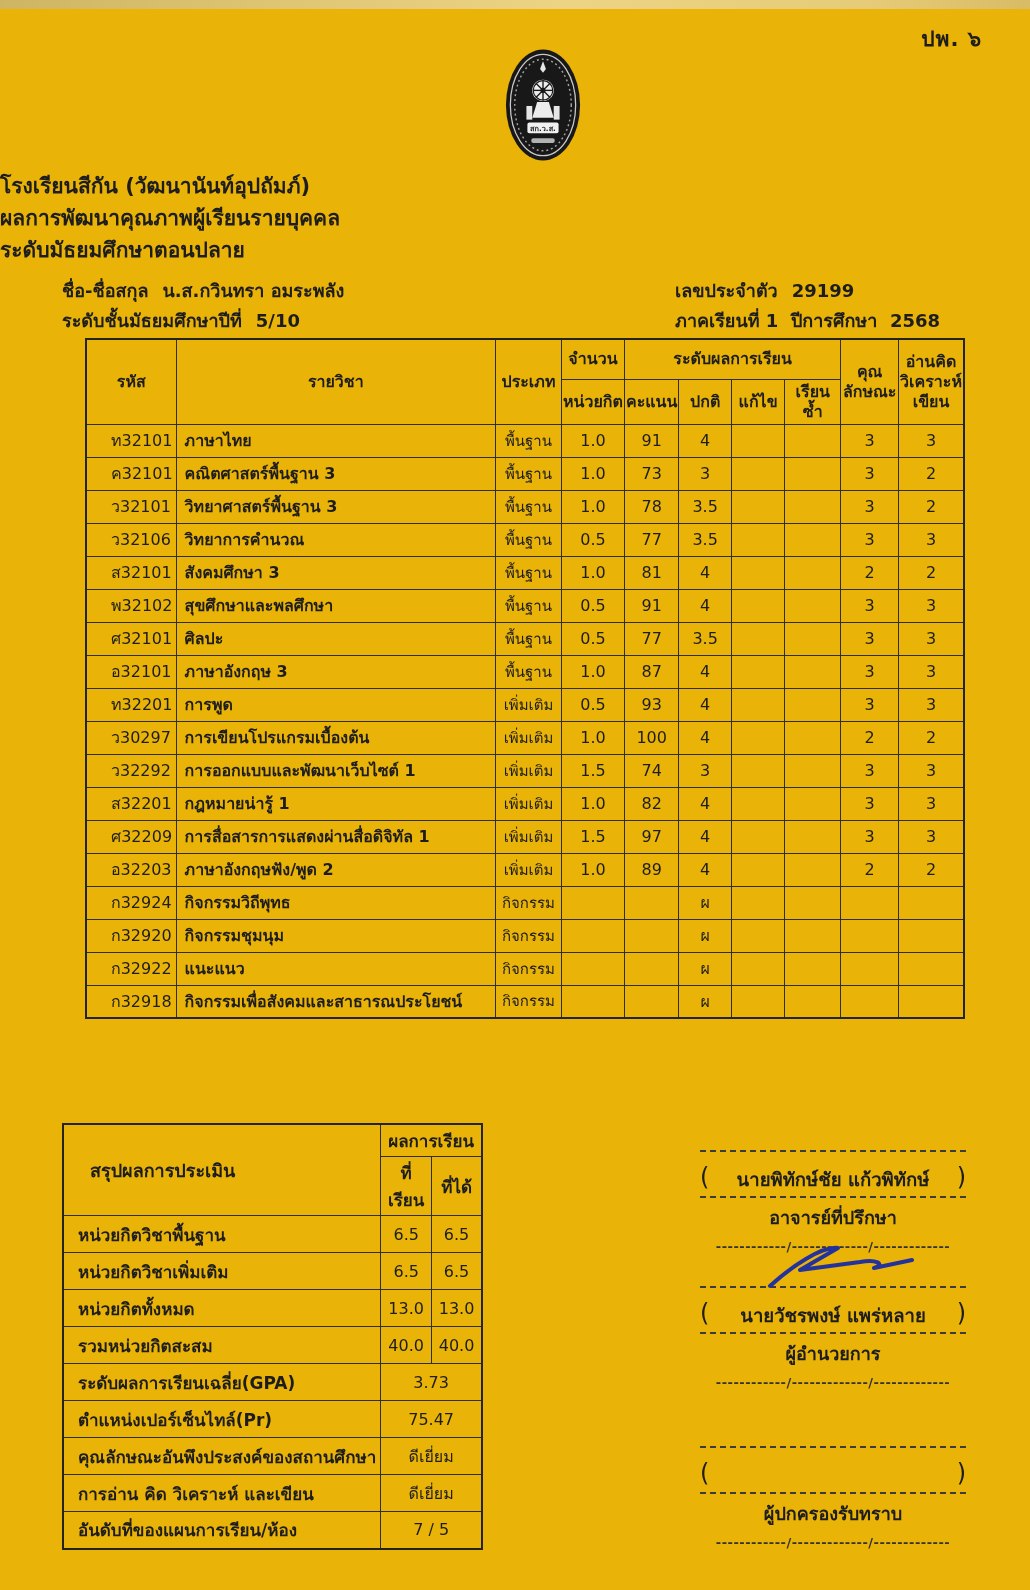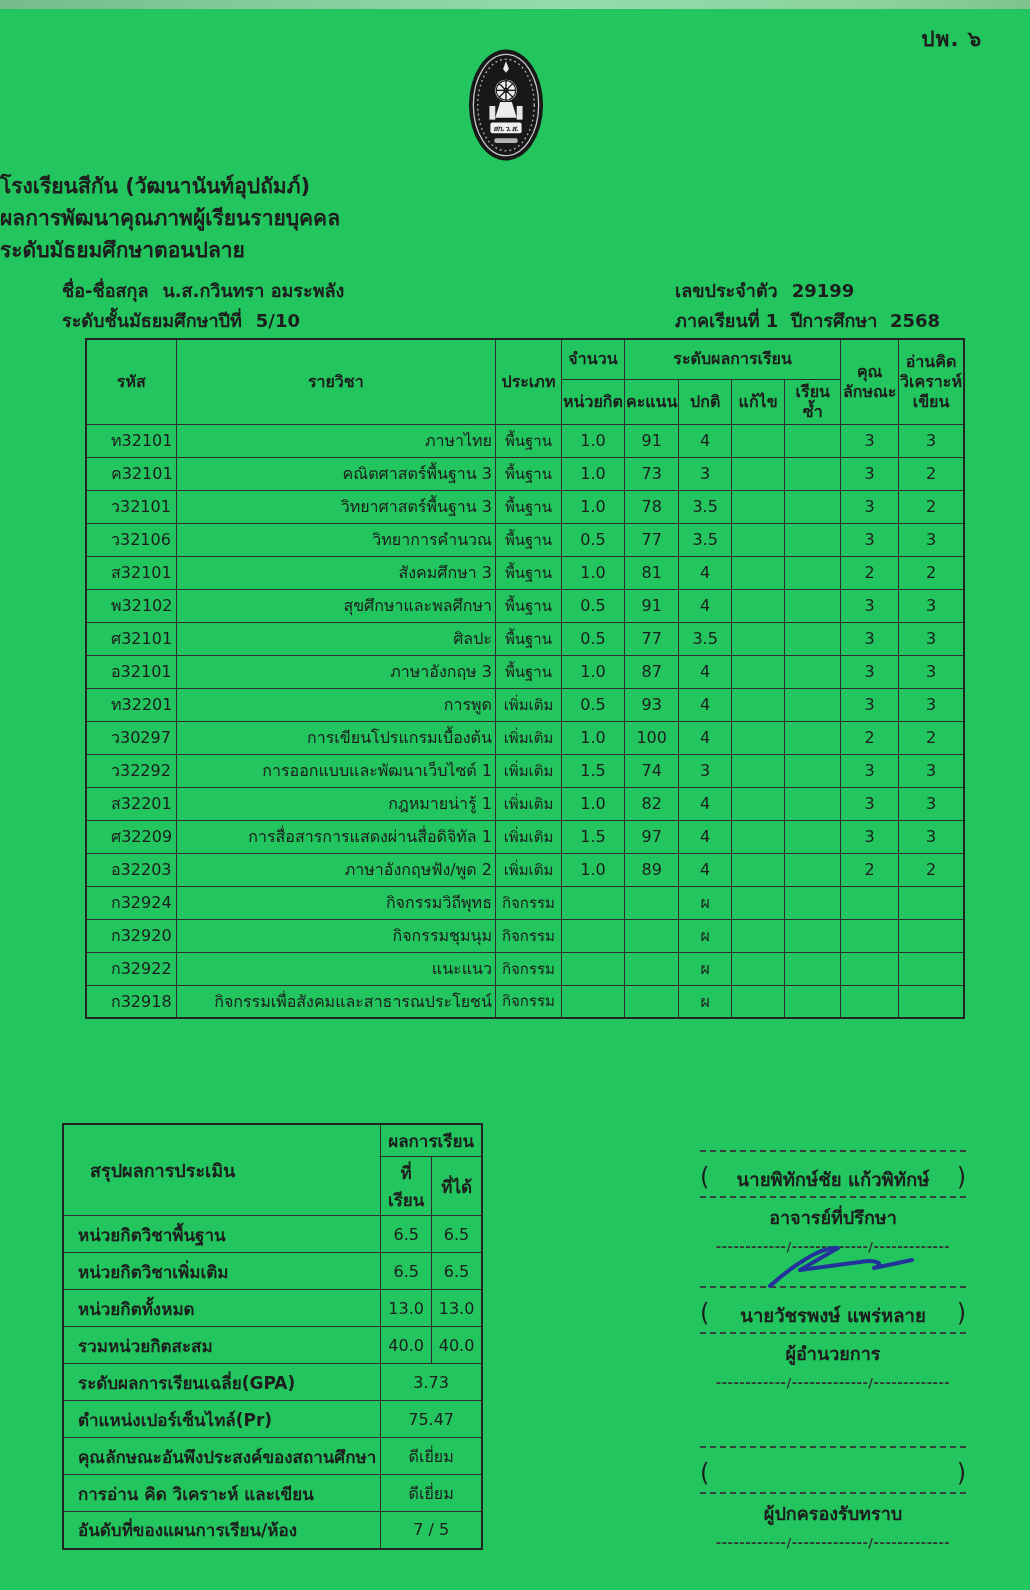--- a/index.html
+++ b/index.html
@@ -1,31 +1,31 @@
 <!DOCTYPE html>
 <html lang="th"><head>
 <meta charset="utf-8">
 <style>
   * { margin:0; padding:0; box-sizing:border-box; }
   html,body { background:#9b9b9b; }
   body { font-family:"DejaVu Sans","Liberation Sans",sans-serif; color:#1d1d1d; }
   .page {
     position:relative; width:1030px; height:1590px; margin:0 auto;
-    background:#22c55e; overflow:hidden;
+    background:#eab308; overflow:hidden;
   }
   .scan-edge-top {
     position:absolute; top:0; left:0; width:100%; height:9px;
     background:linear-gradient(90deg,#b9b5ae 0%,#d8d5cf 30%,#efeeea 55%,#e2ddd2 85%,#c9c2b2 100%);
     opacity:.55;
   }
   .form-code {
     position:absolute; top:22px; right:48px;
     font-size:21px; font-weight:bold; letter-spacing:1px;
   }
-  .logo-wrap { position:absolute; top:46px; left:467px; width:78px; height:118px;font-style:italic; }
+  .logo-wrap { position:absolute; top:46px; left:504px; width:78px; height:118px; }
   .titles { position:absolute; top:170px; left:0; width:100%; }
   .titles div { font-size:21px; font-weight:bold; line-height:32px; }
   .student-info {
     position:absolute; top:276px; left:62px; width:908px;
     display:flex; justify-content:space-between;
   }
   .student-info .line { font-size:18px; font-weight:bold; line-height:30px; white-space:nowrap; }
   .student-info .lbl { margin-right:14px; }
   .student-info .right-col { margin-right:30px; }
 
@@ -34,21 +34,21 @@
   table { border-collapse:collapse; width:100%; }
   .grades-wrap table, .summary-wrap table { border:2px solid #242424; }
   th, td { border:1.4px solid #2e2e2e; vertical-align:middle; }
   .grades-wrap th {
     font-size:16px; font-weight:bold; text-align:center; padding:2px 1px; line-height:20px;
   }
   .grades-wrap thead tr:first-child th { height:40px; }
   .grades-wrap thead tr:last-child th { height:32px; }
   .grades-wrap td { height:33px; font-size:16px; text-align:center; padding:1px 3px; }
   .grades-wrap td.c-code { text-align:left; padding-left:24px; font-size:16px; }
-  .grades-wrap td.c-subject { text-align:right; padding-left:8px; font-size:16px; }
+  .grades-wrap td.c-subject { text-align:left; padding-left:8px; font-size:16px;font-weight:bold; }
   .grades-wrap td.c-type { font-size:15px; }
   .two-line { line-height:17px; font-size:14.5px; }
 
   
   .summary-wrap { position:absolute; top:1123px; left:62px; width:421px; }
   .summary-wrap th { font-size:17px; font-weight:bold; text-align:center; padding:2px 4px; }
   .summary-wrap th.s-title { text-align:left; padding-left:26px; font-size:18px; }
   .summary-wrap thead tr:first-child th { height:30px; }
   .summary-wrap thead tr:last-child th { height:34px; }
   .summary-wrap td { height:37px; font-size:16px; text-align:center; padding:1px 4px; }

